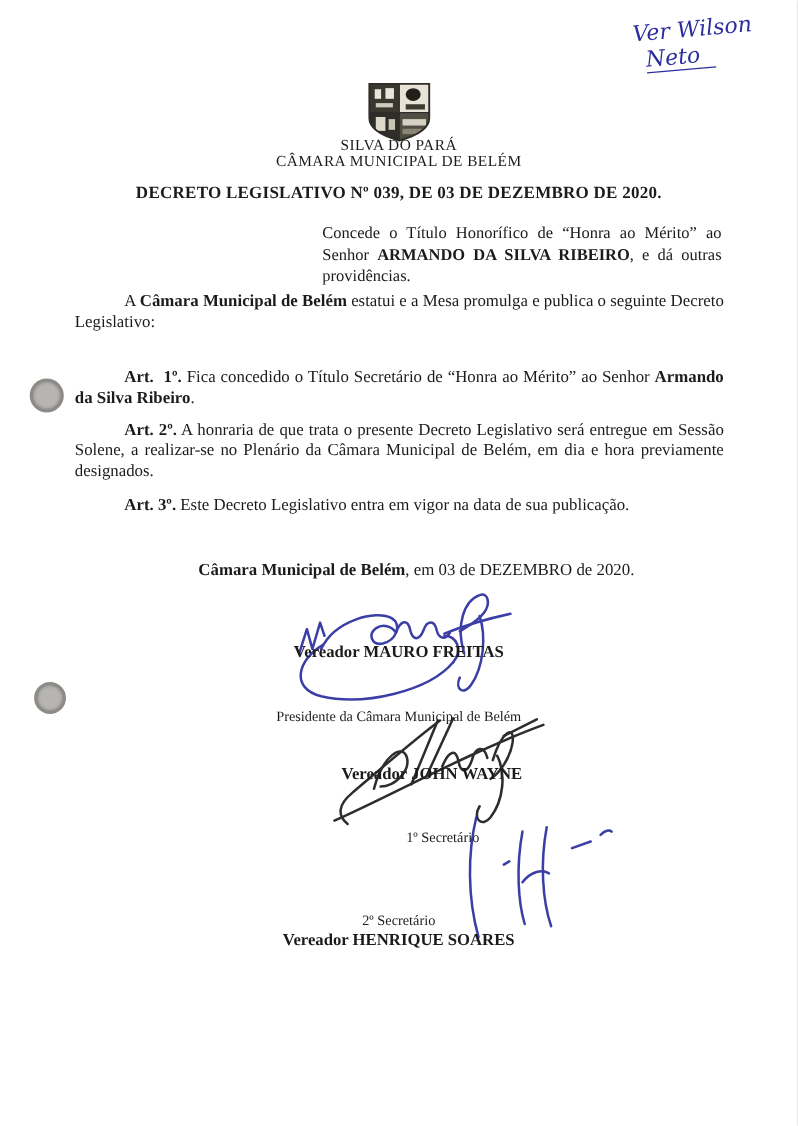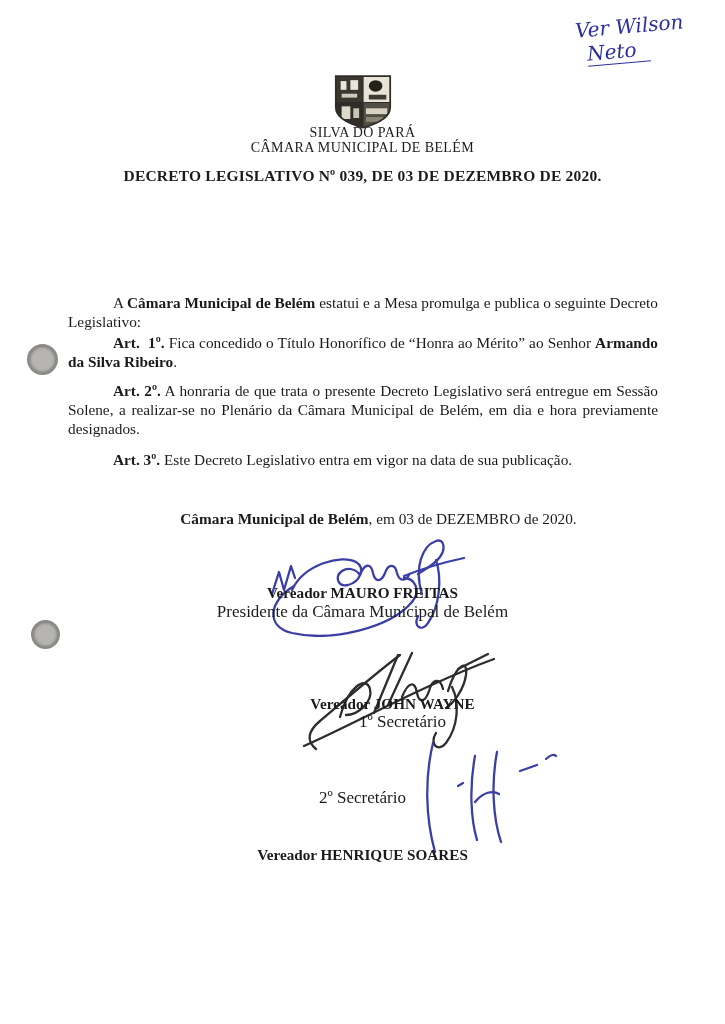--- a/index.html
+++ b/index.html
@@ -20,32 +20,32 @@
   }
   .annotation .line2{margin-left:10px;border-bottom:1.5px solid #2b2f9e;display:inline-block;padding-right:14px;}
   
   .crest{position:absolute;left:329px;top:73px;width:68px;height:57px;}
   .hdr-state{position:absolute;left:0;top:125px;width:100%;text-align:center;font-size:14px;letter-spacing:.4px;}
   .hdr-inst{position:absolute;left:0;top:140px;width:100%;text-align:center;font-size:14px;letter-spacing:.4px;}
   .doc-title{position:absolute;left:0;top:167px;width:100%;text-align:center;font-weight:bold;font-size:15.5px;letter-spacing:.2px;}
   
   .ementa{position:absolute;left:293px;top:203px;width:363px;margin:0;font-size:15px;line-height:19.5px;text-align:justify;}
   .body-p{position:absolute;left:68px;width:590px;margin:0;font-size:15.3px;line-height:19px;text-align:justify;text-indent:45px;}
-  .preamble{top:293px;}
+  .preamble{top:264px;}
   .art1{top:333px;}
   .art2{top:381px;}
   .art3{top:450px;}
   .dateline{position:absolute;left:0;top:494px;width:100%;margin:16px;text-align:center;font-size:15.3px;}
   
   .sig{position:absolute;fill:none;stroke:currentColor;stroke-width:2.3;stroke-linecap:round;stroke-linejoin:round;opacity:.92;}
   .sig-1{left:262px;top:530px;width:210px;height:115px;}
   .sig-2{left:288px;top:645px;width:215px;height:108px;}
   .sig-3{left:380px;top:740px;width:180px;height:115px;}
   .sig-name{position:absolute;left:0;width:100%;text-align:center;font-weight:bold;font-size:15.2px;}
-  .sig-role{position:absolute;left:0;width:100%;text-align:center;font-size:17px;}
+  .sig-role{position:absolute;left:0;width:100%;text-align:center;font-size:13px;margin-top:41px;}
   .n1{top:584px;} .r1{top:602px;}
   .n2{top:695px;margin-left:30px;} .r2{top:712px;padding-left:40px;}
   .n3{top:798px;margin-top:48px;} .r3{top:788px;}
 </style>
 </head>
 <body>
 
 <div class="page">
 
   <div class="punch punch-1"></div>
@@ -79,24 +79,25 @@
     </g>
     <path d="M35,3 V56 M7,30 H63" stroke="#2e2c28" stroke-width="1.2" fill="none"></path>
     <path d="M7,3 H63 V35 C63,46 50,52 35,56 C20,52 7,46 7,35 Z" fill="none" stroke="#2e2c28" stroke-width="1.8"></path>
   </svg>
 
   <div class="hdr-state">SILVA DO PARÁ</div>
   <div class="hdr-inst">CÂMARA MUNICIPAL DE BELÉM</div>
 
   <div class="doc-title">DECRETO LEGISLATIVO Nº 039, DE 03 DE DEZEMBRO DE 2020.</div>
 
+  <p class="ementa"><span>Concede o Título Honorífico de “Honra ao Mérito” ao Senhor </span><b>ARMANDO DA SILVA RIBEIRO</b><span>, e dá outras providências.</span></p>
 
   <p class="body-p preamble"><span>A </span><b>Câmara Municipal de Belém</b><span> estatui e a Mesa promulga e publica o seguinte Decreto Legislativo:</span></p>
 
-  <p class="body-p art1"><b>Art.&nbsp; 1º.</b><span> Fica concedido o Título Honorífico de “Honra ao Mérito” ao Senhor </span><b>Armando da Silva Ribeiro</b><span>.</span></p>
+  <p class="body-p art1"><b>Art.&nbsp; 1º.</b><span> Fica concedido o Título Secretário de “Honra ao Mérito” ao Senhor </span><b>Armando da Silva Ribeiro</b><span>.</span></p>
 
   <p class="body-p art2"><b>Art. 2º.</b><span> A honraria de que trata o presente Decreto Legislativo será entregue em Sessão Solene, a realizar-se no Plenário da Câmara Municipal de Belém, em dia e hora previamente designados.</span></p>
 
   <p class="body-p art3"><b>Art. 3º.</b><span> Este Decreto Legislativo entra em vigor na data de sua publicação.</span></p>
 
   <p class="dateline"><b>Câmara Municipal de Belém</b><span>, em 03 de DEZEMBRO de 2020.</span></p>
 
   <svg class="sig sig-1" viewBox="0 0 210 115" aria-hidden="true" color="#2b2f9e">
     <path d="M10,64 l7,-22 5,18 7,-24 4,12"></path>
     <path d="M30,60 C42,34 80,24 94,32 C104,38 98,52 86,55 C76,57 72,47 80,41 C86,37 94,39 98,45"></path>

